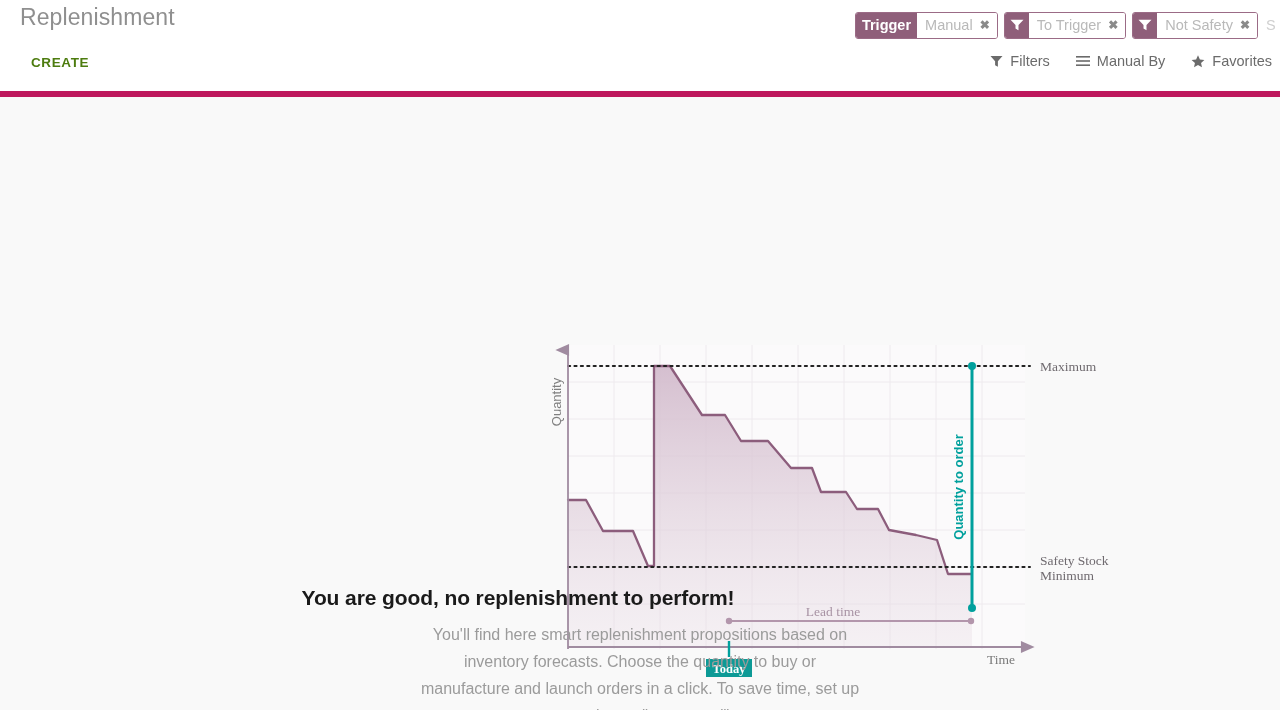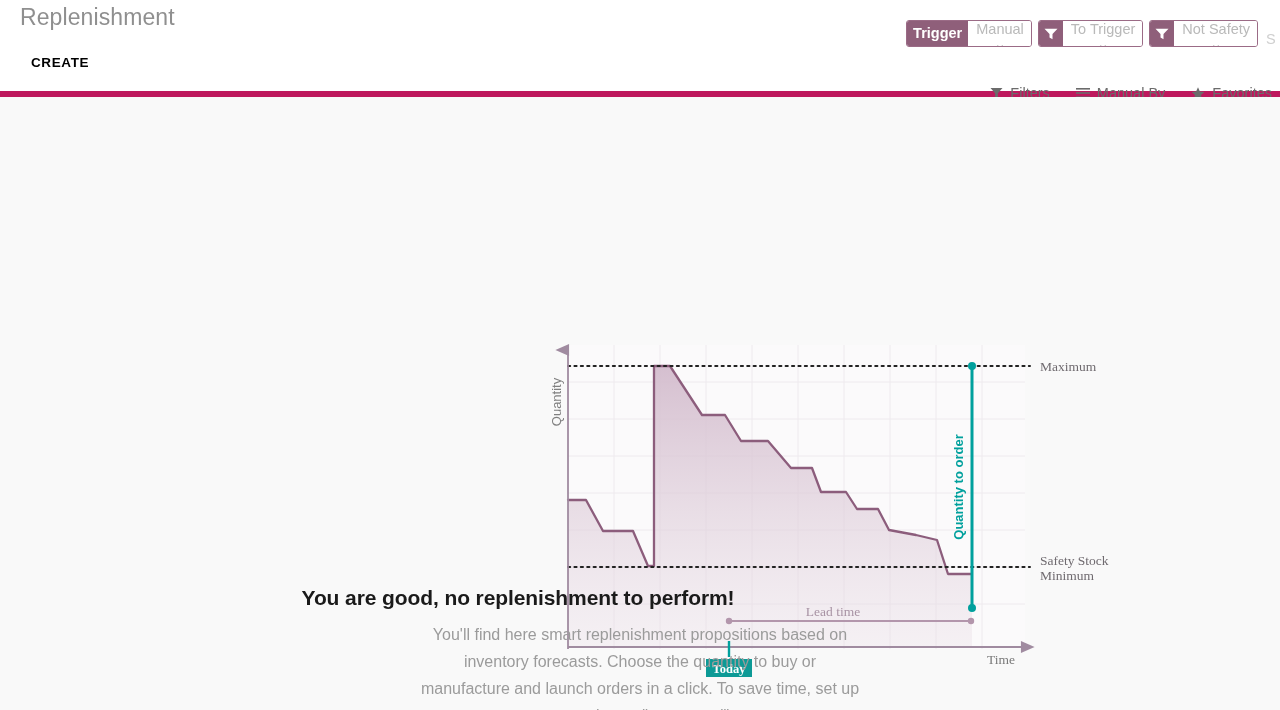--- a/index.html
+++ b/index.html
@@ -15,58 +15,58 @@
     position:relative;width:1280px;height:97px;background:#ffffff;
     border-bottom:6px solid #be185d;box-sizing:border-box;
   }
   .breadcrumb{
     position:absolute;left:20px;top:4px;
     font-size:23px;color:#8f8f8f;font-weight:400;letter-spacing:.1px;
   }
   .create-btn{
     position:absolute;left:31px;top:55px;
     font-size:13.5px;font-weight:bold;letter-spacing:.6px;
-    color:#000000;text-transform:uppercase;cursor:pointer;background:none;border:none;padding:0;
+    color:#4d7c0f;text-transform:uppercase;cursor:pointer;background:none;border:none;padding:0;
     font-family:"Liberation Sans", sans-serif;
   }
 
   
   .searchview{
     position:absolute;right:0px;top:3px;height:44px;
-    display:flex;align-items:flex-end;
+    display:flex;align-items:center;
   }
   .facet{
     display:flex;align-items:stretch;height:25px;
     border:1px solid #9b6b86;border-radius:3px;
     margin-right:6px;background:#fff;overflow:hidden;
     box-shadow:0 0 0 1px rgba(255,255,255,.4);
   }
   .facet-head{
     background:#8f5f7a;color:#ffffff;display:flex;align-items:center;
     padding:0 6px;font-size:14.5px;font-weight:bold;line-height:1;
   }
   .facet-head.icon-only{padding:0 5px;}
   .facet-icon{width:14px;height:12px;display:block;}
   .facet-val{
     display:flex;align-items:center;gap:7px;
-    padding:0 7px 0 8px;font-size:14.5px;color:#b9b9b9;background:#fff;flex-direction:column;
+    padding:0 7px 0 8px;font-size:14.5px;color:#b9b9b9;background:#fff;
   }
   .facet-x{color:#8a8a8a;font-size:12px;font-weight:bold;cursor:pointer;line-height:1;}
   .search-input-stub{
     display:flex;align-items:center;font-size:14.5px;color:#cfcfcf;
     padding-left:2px;width:14px;overflow:hidden;white-space:nowrap;
   }
 
   
   .search-options{
     position:absolute;right:8px;top:53px;display:flex;gap:26px;align-items:center;
   }
   .opt{
     display:flex;align-items:center;gap:7px;
-    font-size:14.5px;color:#6b6b6b;cursor:pointer;margin-top:32px;
+    font-size:14.5px;color:#6b6b6b;cursor:pointer;
   }
   .opt svg{display:block;}
 
   
   .content{
     position:relative;width:1280px;height:613px;background:#f9f9f9;overflow:hidden;
   }
 
   .graph-wrap{position:absolute;left:0;top:0;width:1280px;height:613px;}
 

